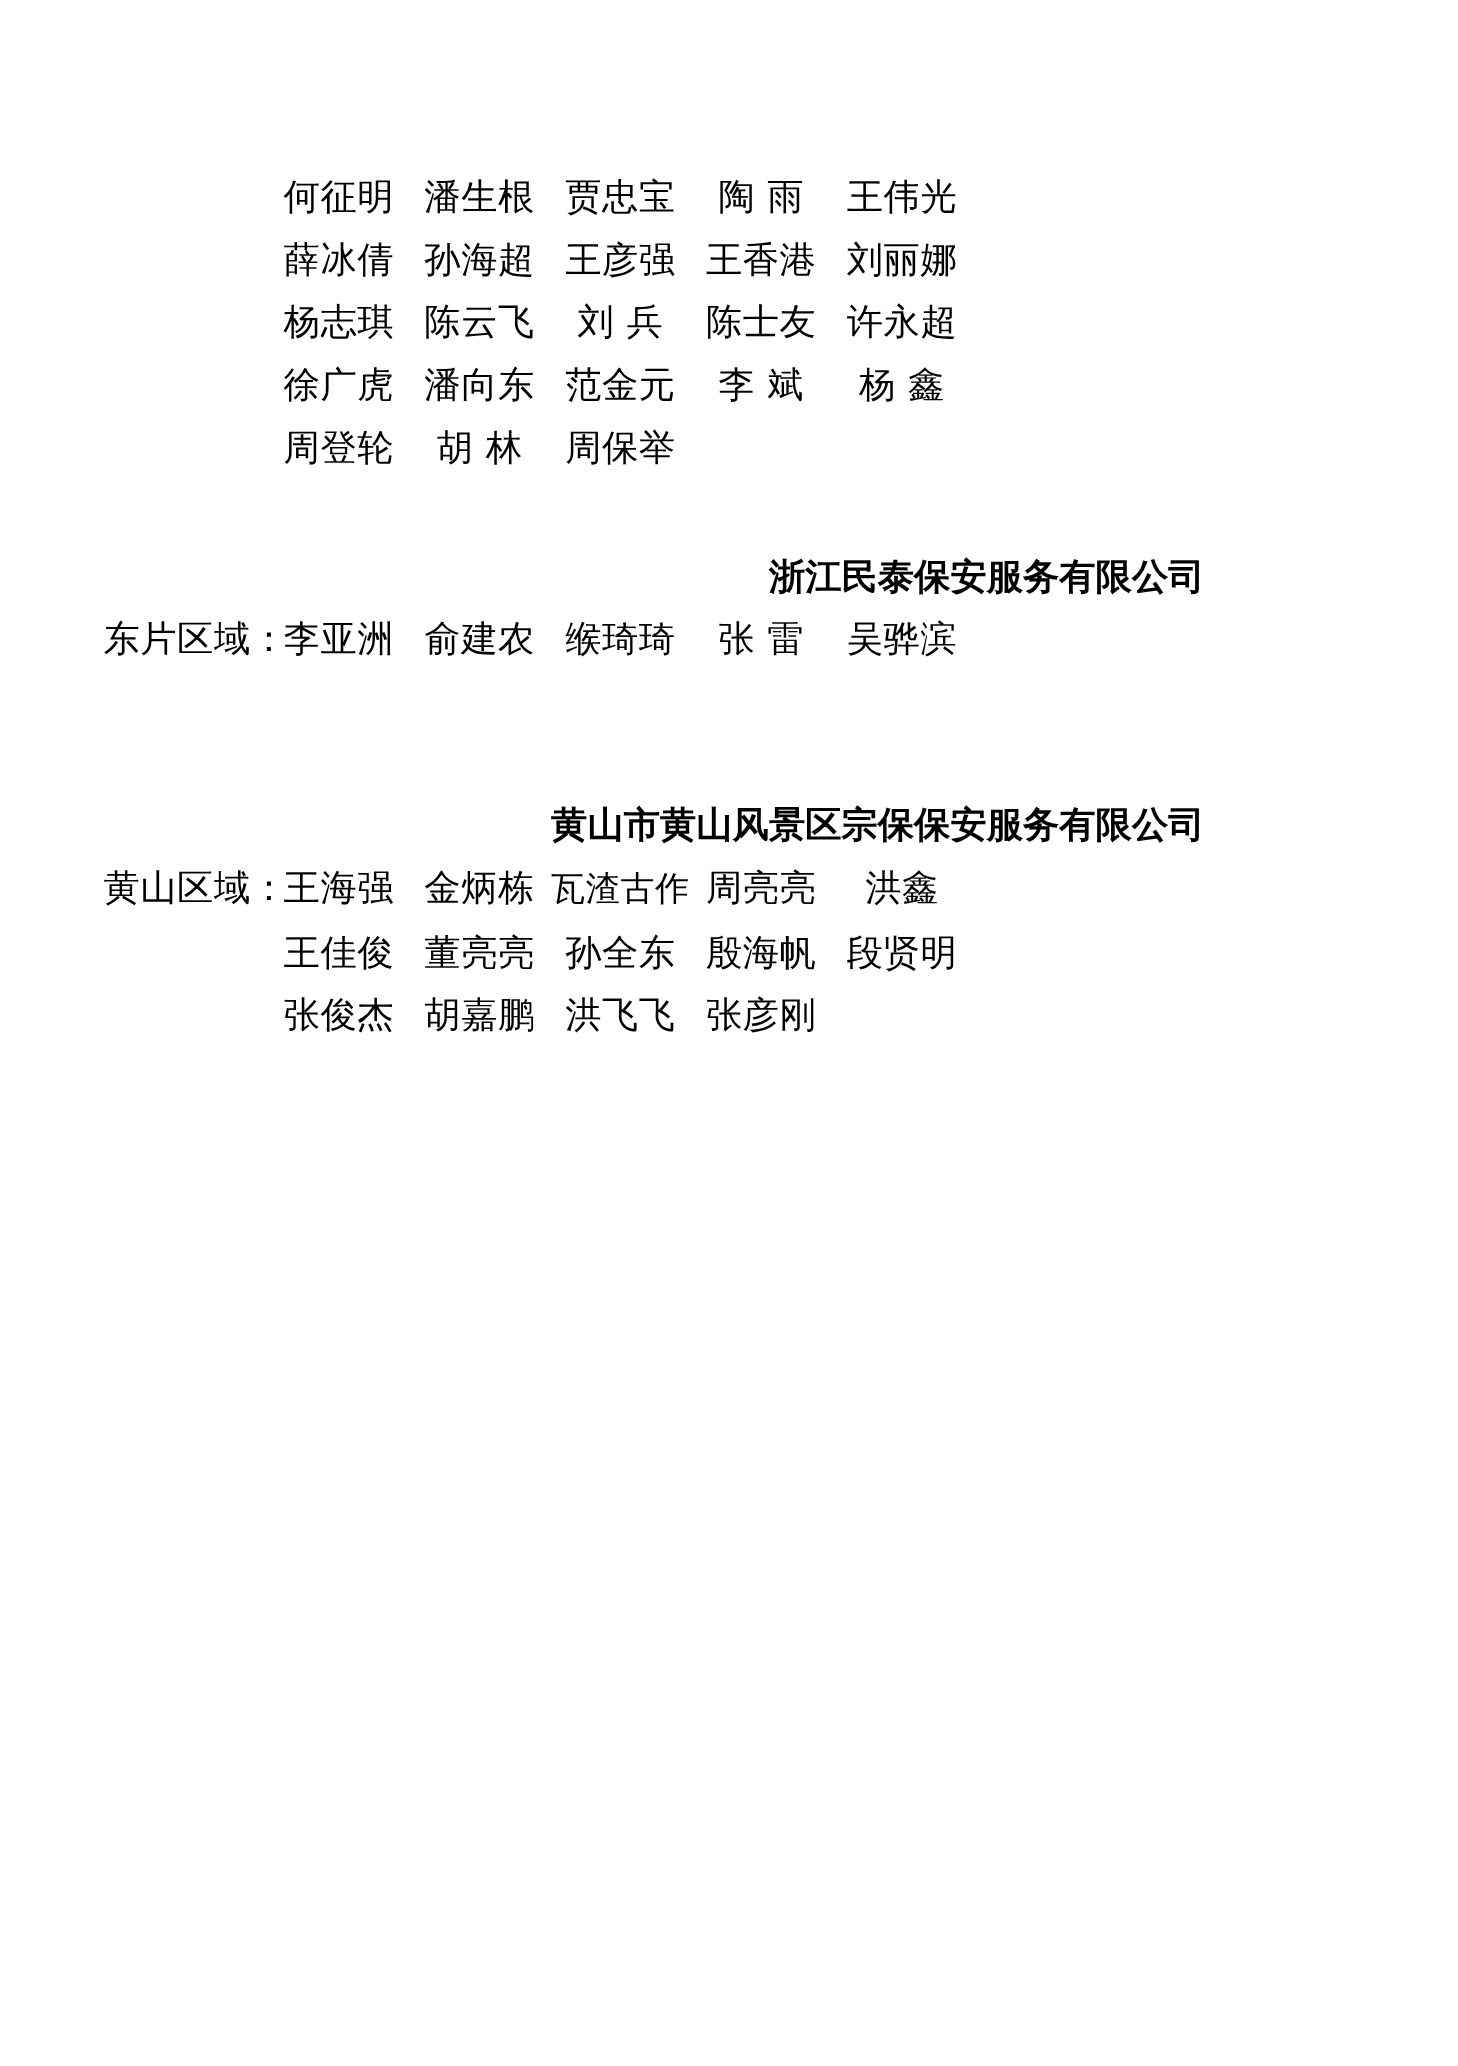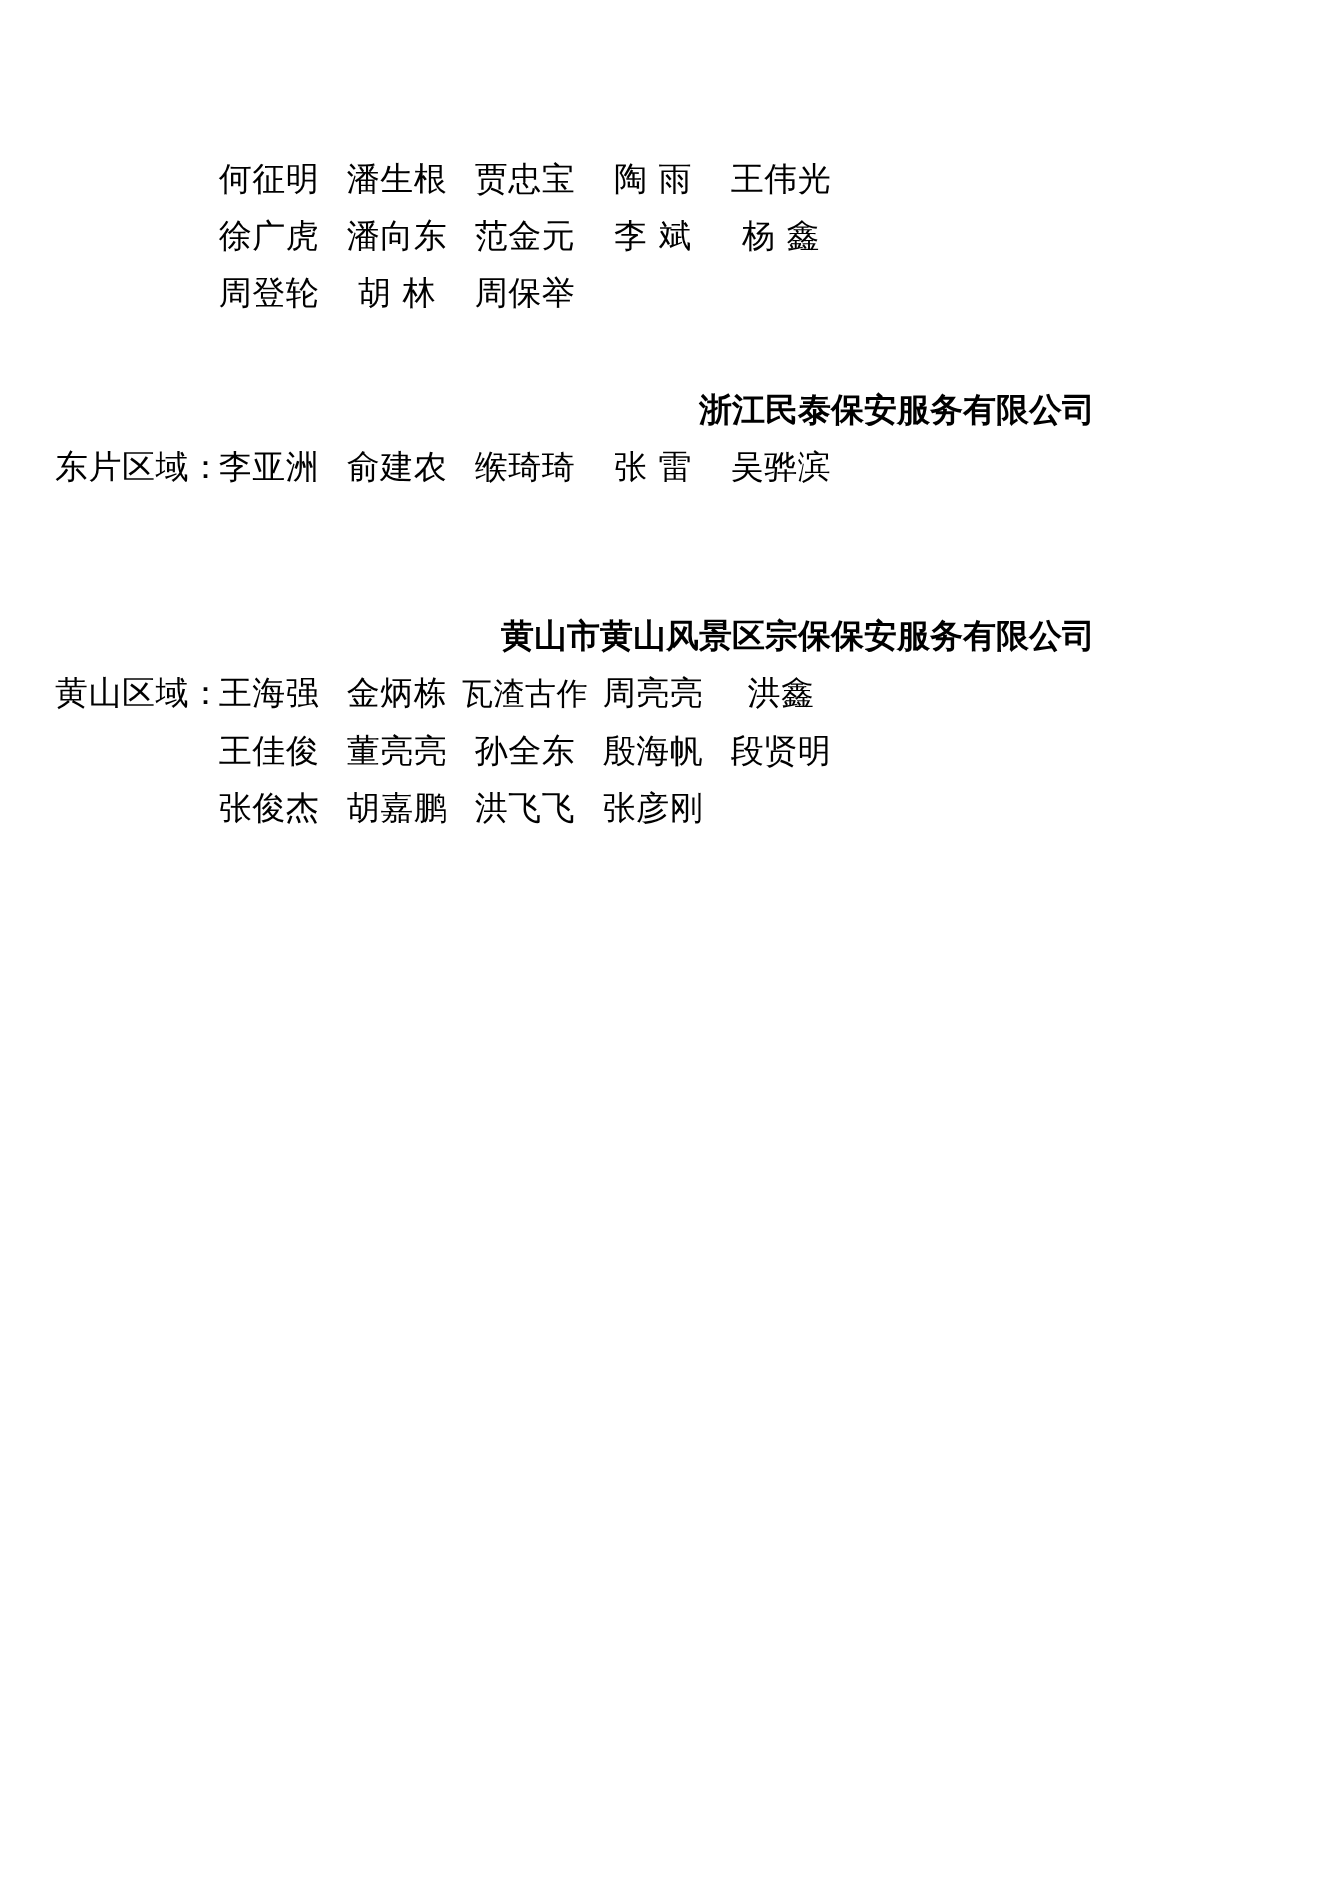--- a/index.html
+++ b/index.html
@@ -14,21 +14,21 @@
     font-family: "DejaVu Serif", "Liberation Serif", serif;
     color: #000000;
     position: relative;
     overflow: hidden;
   }
   .page {
     position: relative;
     width: 1225px;
     height: 1878px;
     box-sizing: border-box;
-    padding: 150px 130px 0 55px;
+    padding: 150px 130px 0 94px;
   }
 
   
   .name-row {
     display: flex;
     align-items: baseline;
     font-size: 33px;
     line-height: 57px;
     letter-spacing: 0.5px;
     white-space: nowrap;
@@ -82,20 +82,36 @@
     <div class="name-row">
       <span class="row-label empty"></span>
       <span class="cell">何征明</span>
       <span class="cell">潘生根</span>
       <span class="cell">贾忠宝</span>
       <span class="cell">陶 雨</span>
       <span class="cell">王伟光</span>
     </div>
     <div class="name-row">
       <span class="row-label empty"></span>
+      <span class="cell">薛冰倩</span>
+      <span class="cell">孙海超</span>
+      <span class="cell">王彦强</span>
+      <span class="cell">王香港</span>
+      <span class="cell">刘丽娜</span>
+    </div>
+    <div class="name-row">
+      <span class="row-label empty"></span>
+      <span class="cell">杨志琪</span>
+      <span class="cell">陈云飞</span>
+      <span class="cell">刘 兵</span>
+      <span class="cell">陈士友</span>
+      <span class="cell">许永超</span>
+    </div>
+    <div class="name-row">
+      <span class="row-label empty"></span>
       <span class="cell">徐广虎</span>
       <span class="cell">潘向东</span>
       <span class="cell">范金元</span>
       <span class="cell">李 斌</span>
       <span class="cell">杨 鑫</span>
     </div>
     <div class="name-row">
       <span class="row-label empty"></span>
       <span class="cell">周登轮</span>
       <span class="cell">胡 林</span>

